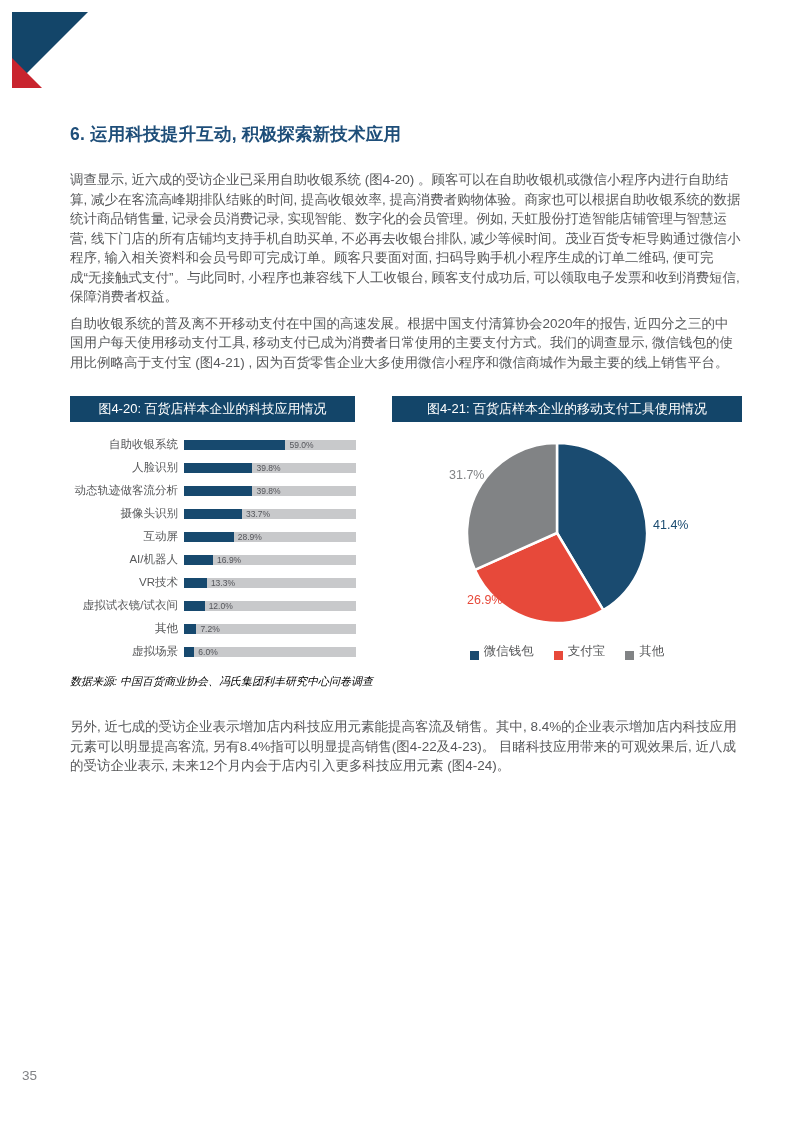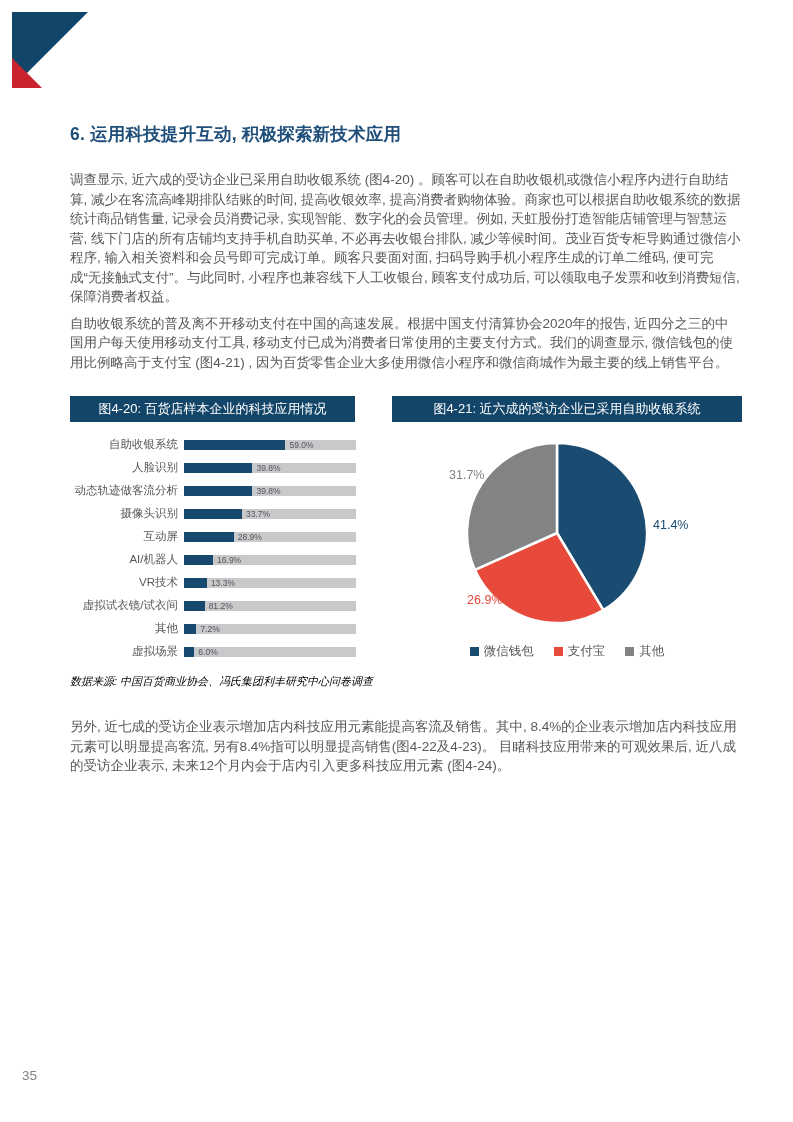--- a/index.html
+++ b/index.html
@@ -32,21 +32,21 @@
     font-size:8.5px; color:#54555a; white-space:nowrap;
   }
   
   .pie-area { position:relative; height:240px; }
   .pie-svg { position:absolute; left:73px; top:19px; }
   .pie-pct { position:absolute; font-size:12.5px; white-space:nowrap; }
   .pct-0 { left:261px; top:96px; }
   .pct-1 { left:75px;  top:171px; }
   .pct-2 { left:57px;  top:46px; }
   .legend { position:absolute; left:0; width:350px; top:221px; display:flex; justify-content:center; gap:20px; }
-  .legend-item { display:flex; align-items:center; gap:5px; }
+  .legend-item { display:flex; align-items:flex-end; gap:5px; }
   .legend-swatch { width:9px; height:9px; display:inline-block; flex:none; }
   .legend-label { font-size:12.5px; color:#57585a; white-space:nowrap; }
   
   .source { font-style:italic; font-size:11px; color:#000000; margin:12px 0 0 0; }
   .closing { margin-top:28px; }
   .page-number { position:absolute; left:22px; top:1068px; font-size:13.5px; color:#808285; }
 </style>
 </head>
 <body>
 
@@ -114,42 +114,42 @@
               <div class="bar-label">VR技术</div>
               <div class="bar-track" style="background: rgb(200, 201, 203);">
                 <div class="bar-fill" style="width: 13.3%; background: rgb(23, 73, 110);"></div>
                 <span class="bar-value" style="left: calc(13.3% + 4px);">13.3%</span>
               </div>
             </div>
             <div class="bar-row">
               <div class="bar-label">虚拟试衣镜/试衣间</div>
               <div class="bar-track" style="background: rgb(200, 201, 203);">
                 <div class="bar-fill" style="width: 12%; background: rgb(23, 73, 110);"></div>
-                <span class="bar-value" style="left: calc(12% + 4px);">81.2%</span>
+                <span class="bar-value" style="left: calc(12% + 4px);">12.0%</span>
               </div>
             </div>
             <div class="bar-row">
               <div class="bar-label">其他</div>
               <div class="bar-track" style="background: rgb(200, 201, 203);">
                 <div class="bar-fill" style="width: 7.2%; background: rgb(23, 73, 110);"></div>
                 <span class="bar-value" style="left: calc(7.2% + 4px);">7.2%</span>
               </div>
             </div>
             <div class="bar-row">
               <div class="bar-label">虚拟场景</div>
               <div class="bar-track" style="background: rgb(200, 201, 203);">
                 <div class="bar-fill" style="width: 6%; background: rgb(23, 73, 110);"></div>
                 <span class="bar-value" style="left: calc(6% + 4px);">6.0%</span>
               </div>
             </div>
           </div>
       </div>
 
       <div class="fig-right">
-        <div class="fig-header" style="background: rgb(19, 69, 105);">图4-21: 近六成的受访企业已采用自助收银系统</div>
+        <div class="fig-header" style="background: rgb(19, 69, 105);">图4-21: 百货店样本企业的移动支付工具使用情况</div>
         <div class="pie-area">
           <svg class="pie-svg" width="184" height="184" viewBox="0 0 184 184">
               <path d="M 92 92 L 92.00 2.00 A 90 90 0 0 1 138.30 169.18 Z" fill="#1a4b70" stroke="#ffffff" stroke-width="2.5" stroke-linejoin="round"></path>
               <path d="M 92 92 L 138.30 169.18 A 90 90 0 0 1 9.86 128.78 Z" fill="#e7493a" stroke="#ffffff" stroke-width="2.5" stroke-linejoin="round"></path>
               <path d="M 92 92 L 9.86 128.78 A 90 90 0 0 1 92.00 2.00 Z" fill="#818385" stroke="#ffffff" stroke-width="2.5" stroke-linejoin="round"></path>
             </svg>
           <span class="pie-pct pct-0" style="color: rgb(26, 75, 112);">41.4%</span>
           <span class="pie-pct pct-1" style="color: rgb(231, 73, 58);">26.9%</span>
           <span class="pie-pct pct-2" style="color: rgb(129, 131, 133);">31.7%</span>
           <div class="legend">

